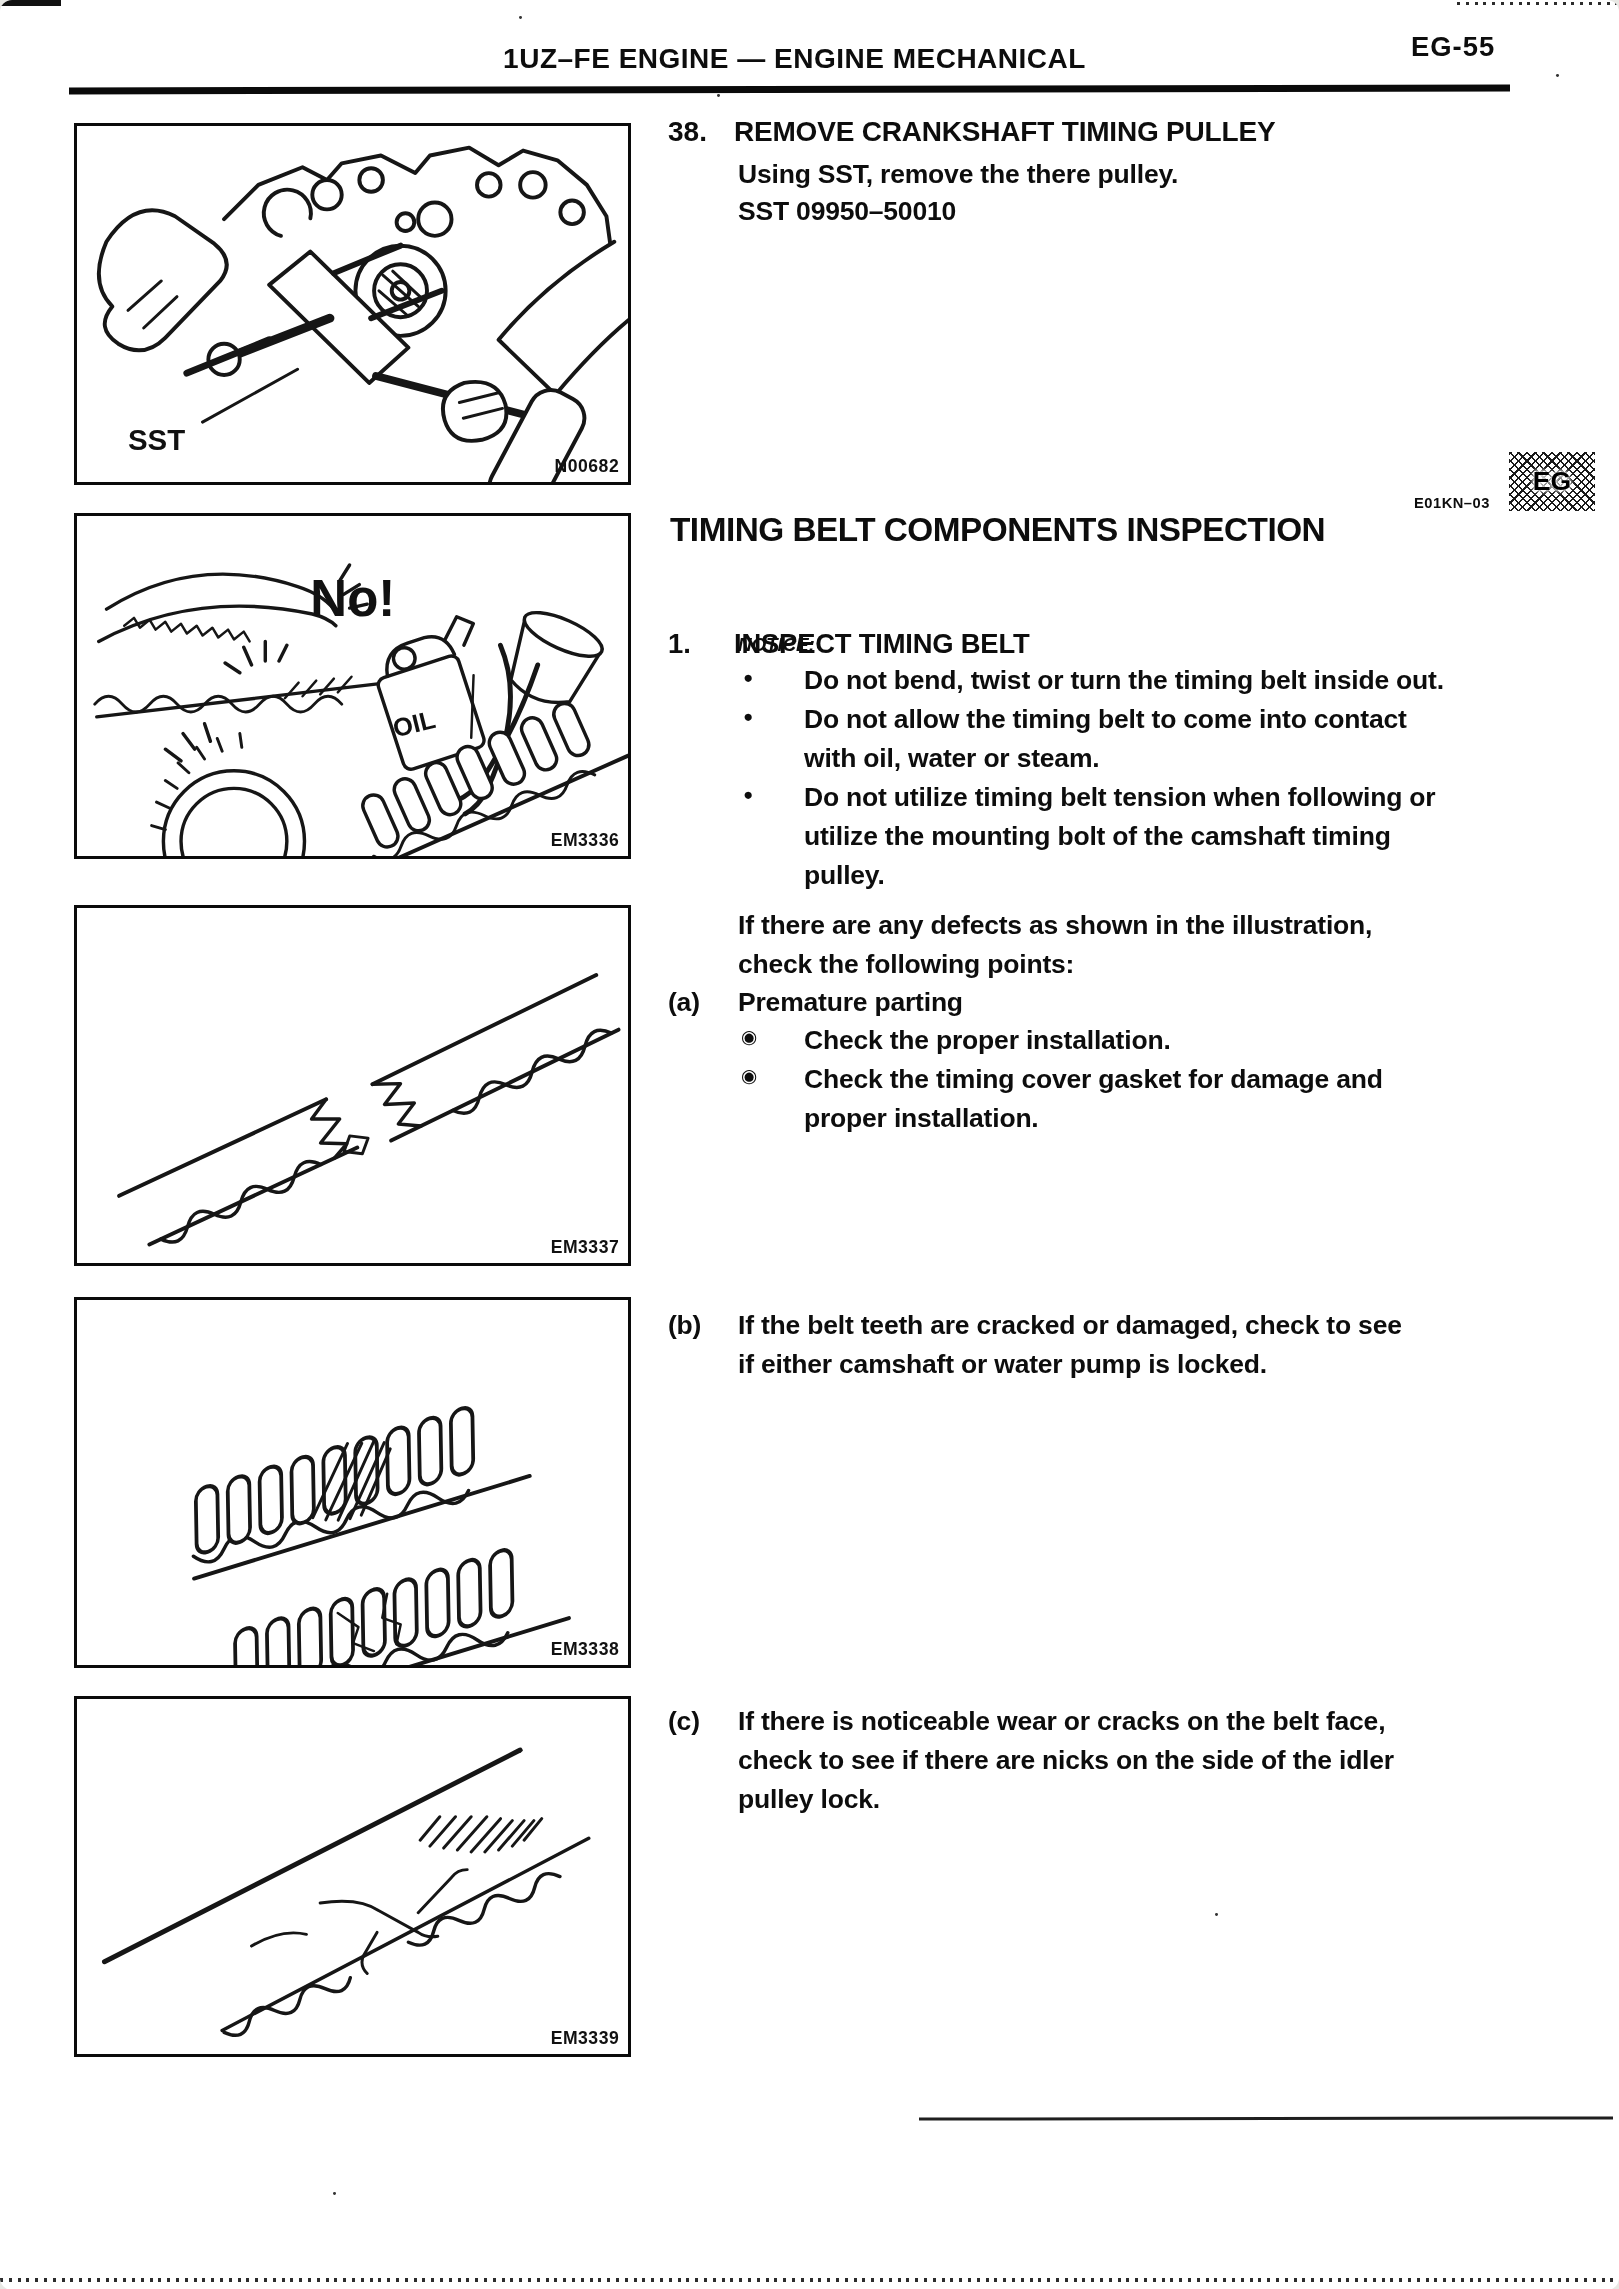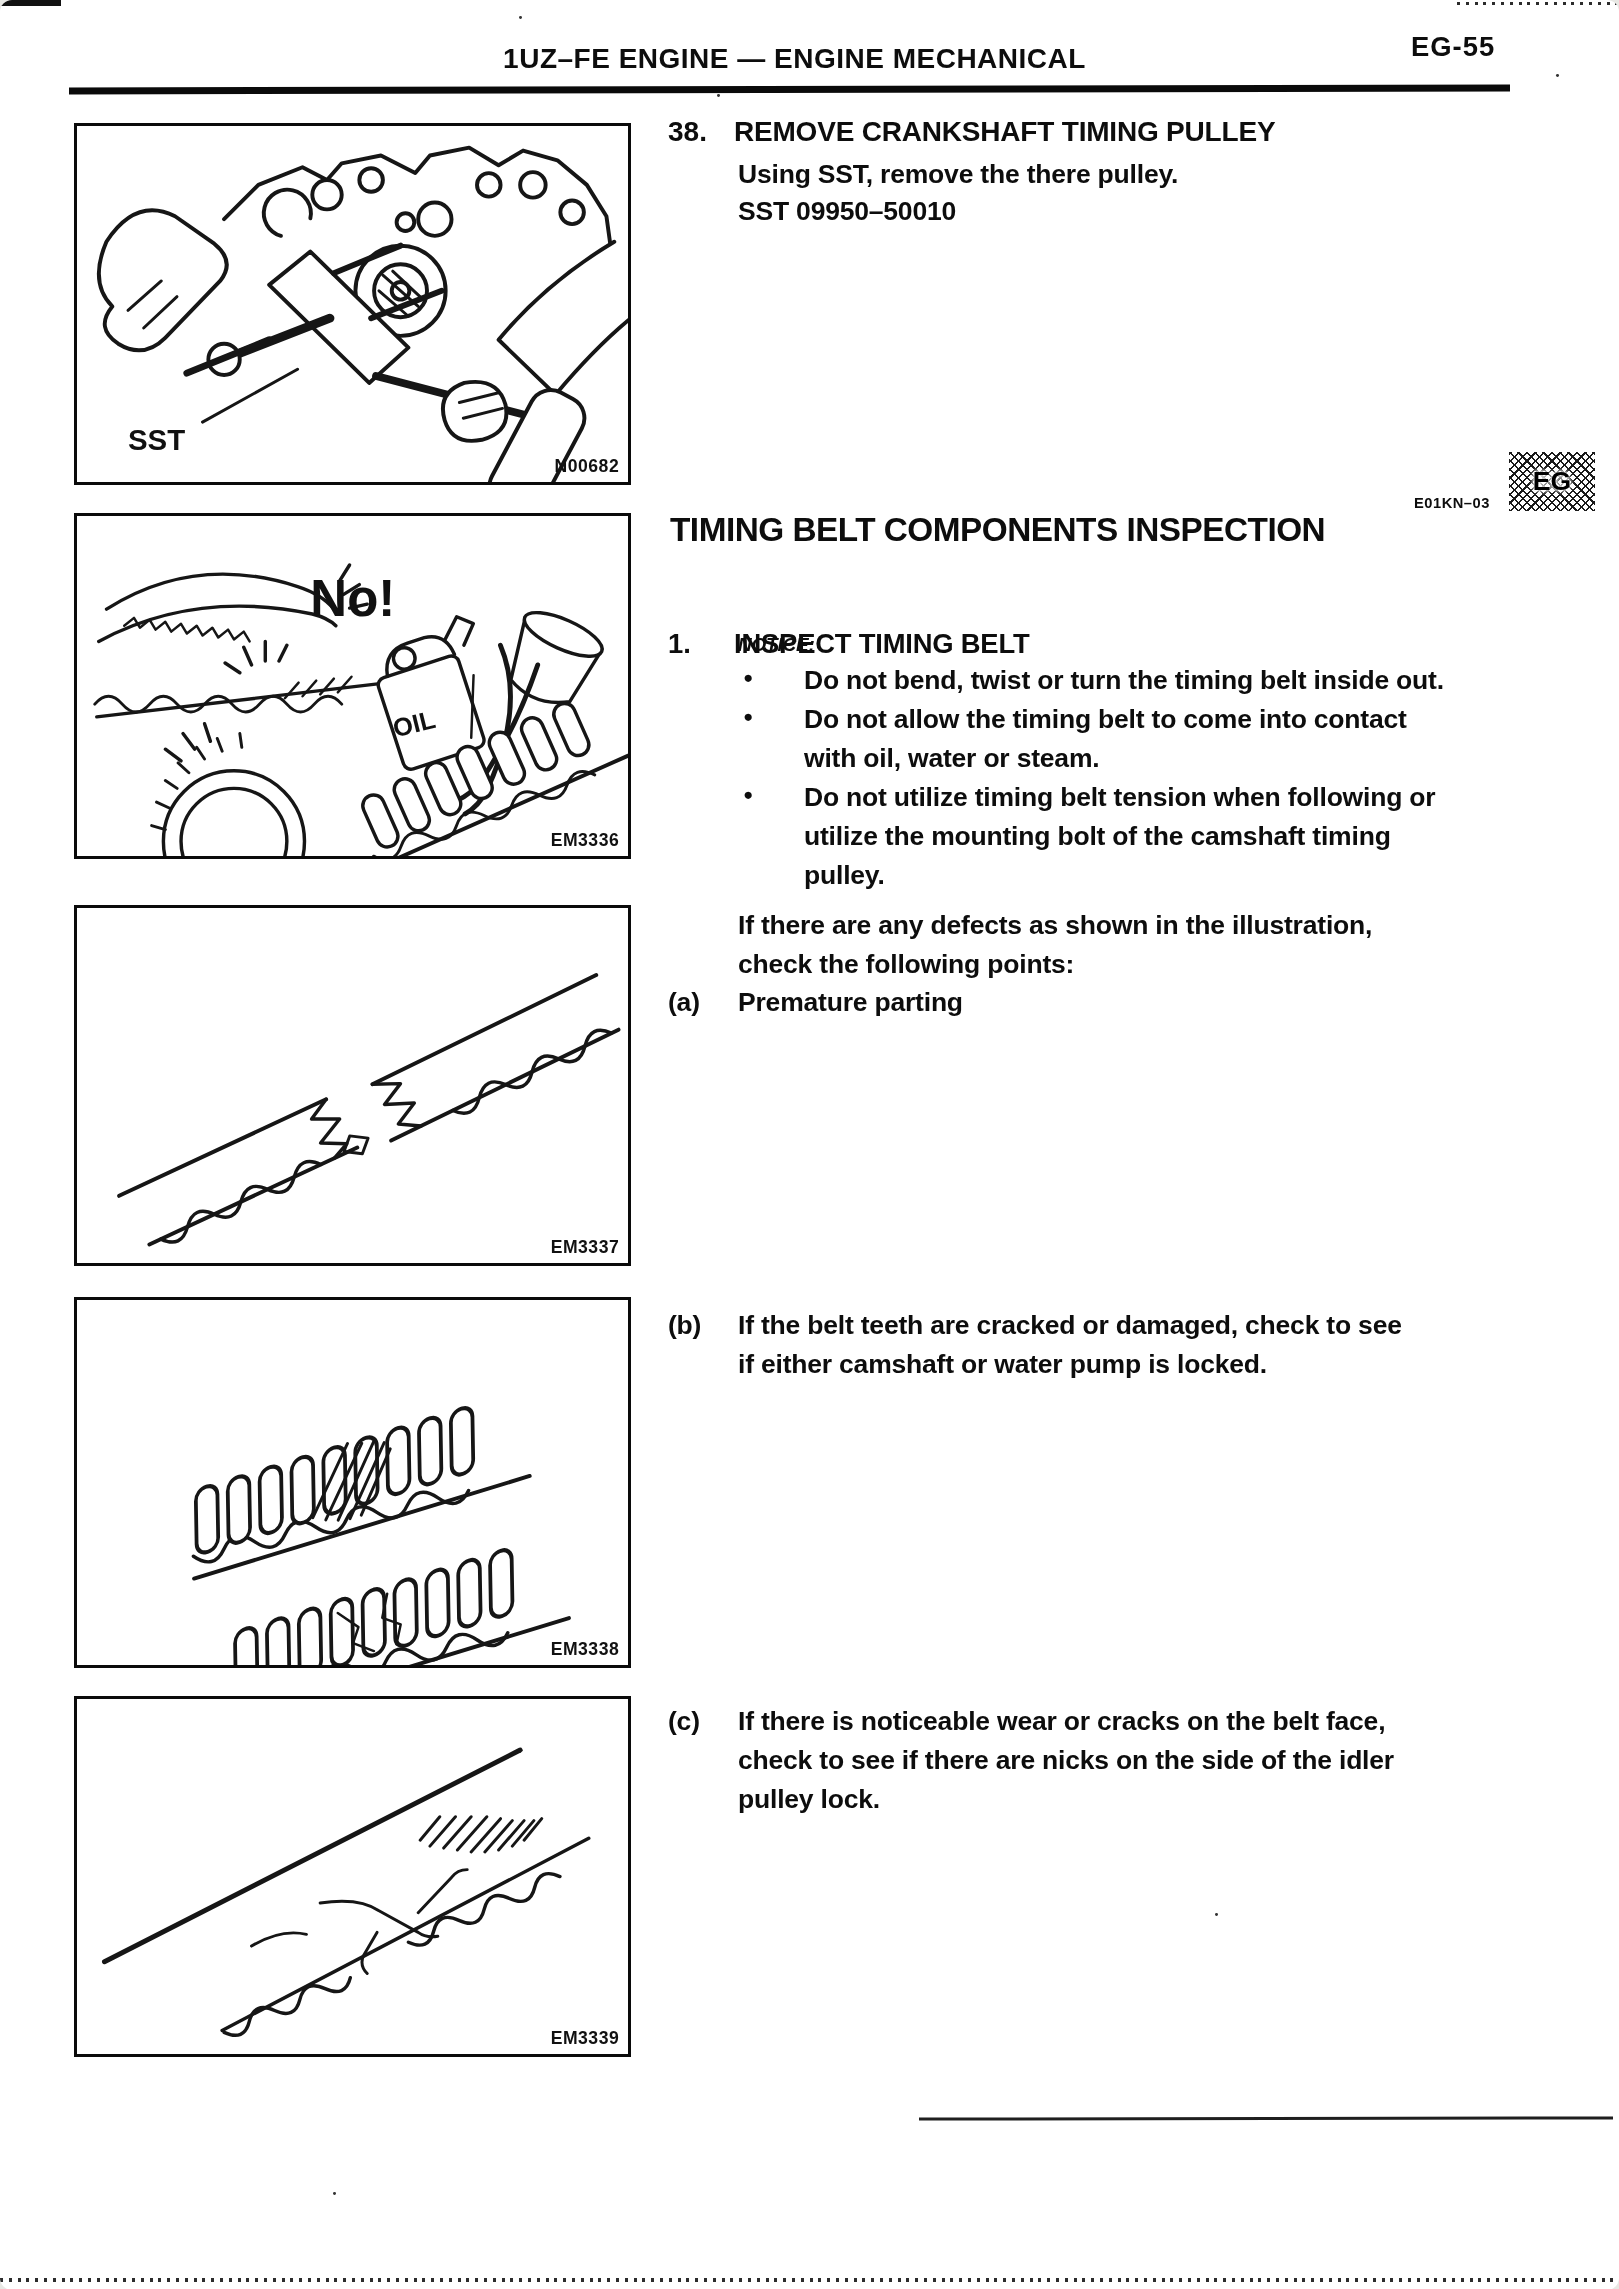--- a/index.html
+++ b/index.html
@@ -275,20 +275,29 @@
 
   <div class="abs" style="left:738px;top:906px;width:784px;">
     <div class="body-line">If there are any defects as shown in the illustration,</div>
     <div class="body-line">check the following points:</div>
   </div>
 
   <div class="abs" style="left:668px;top:983px;width:863px;">
     <span class="item-label body-line">(a)</span>
     <div class="item-body body-line">Premature parting</div>
   </div>
+  <div class="abs" style="left:741px;top:1021px;width:776px;">
+    <div class="check-item">
+      <div class="body-line">Check the proper installation.</div>
+    </div>
+    <div class="check-item">
+      <div class="body-line">Check the timing cover gasket for damage and</div>
+      <div class="body-line">proper installation.</div>
+    </div>
+  </div>
 
   <div class="abs" style="left:668px;top:1306px;width:863px;">
     <span class="item-label body-line">(b)</span>
     <div class="item-body">
       <div class="body-line">If the belt teeth are cracked or damaged, check to see</div>
       <div class="body-line">if either camshaft or water pump is locked.</div>
     </div>
   </div>
 
   <div class="abs" style="left:668px;top:1702px;width:863px;">

